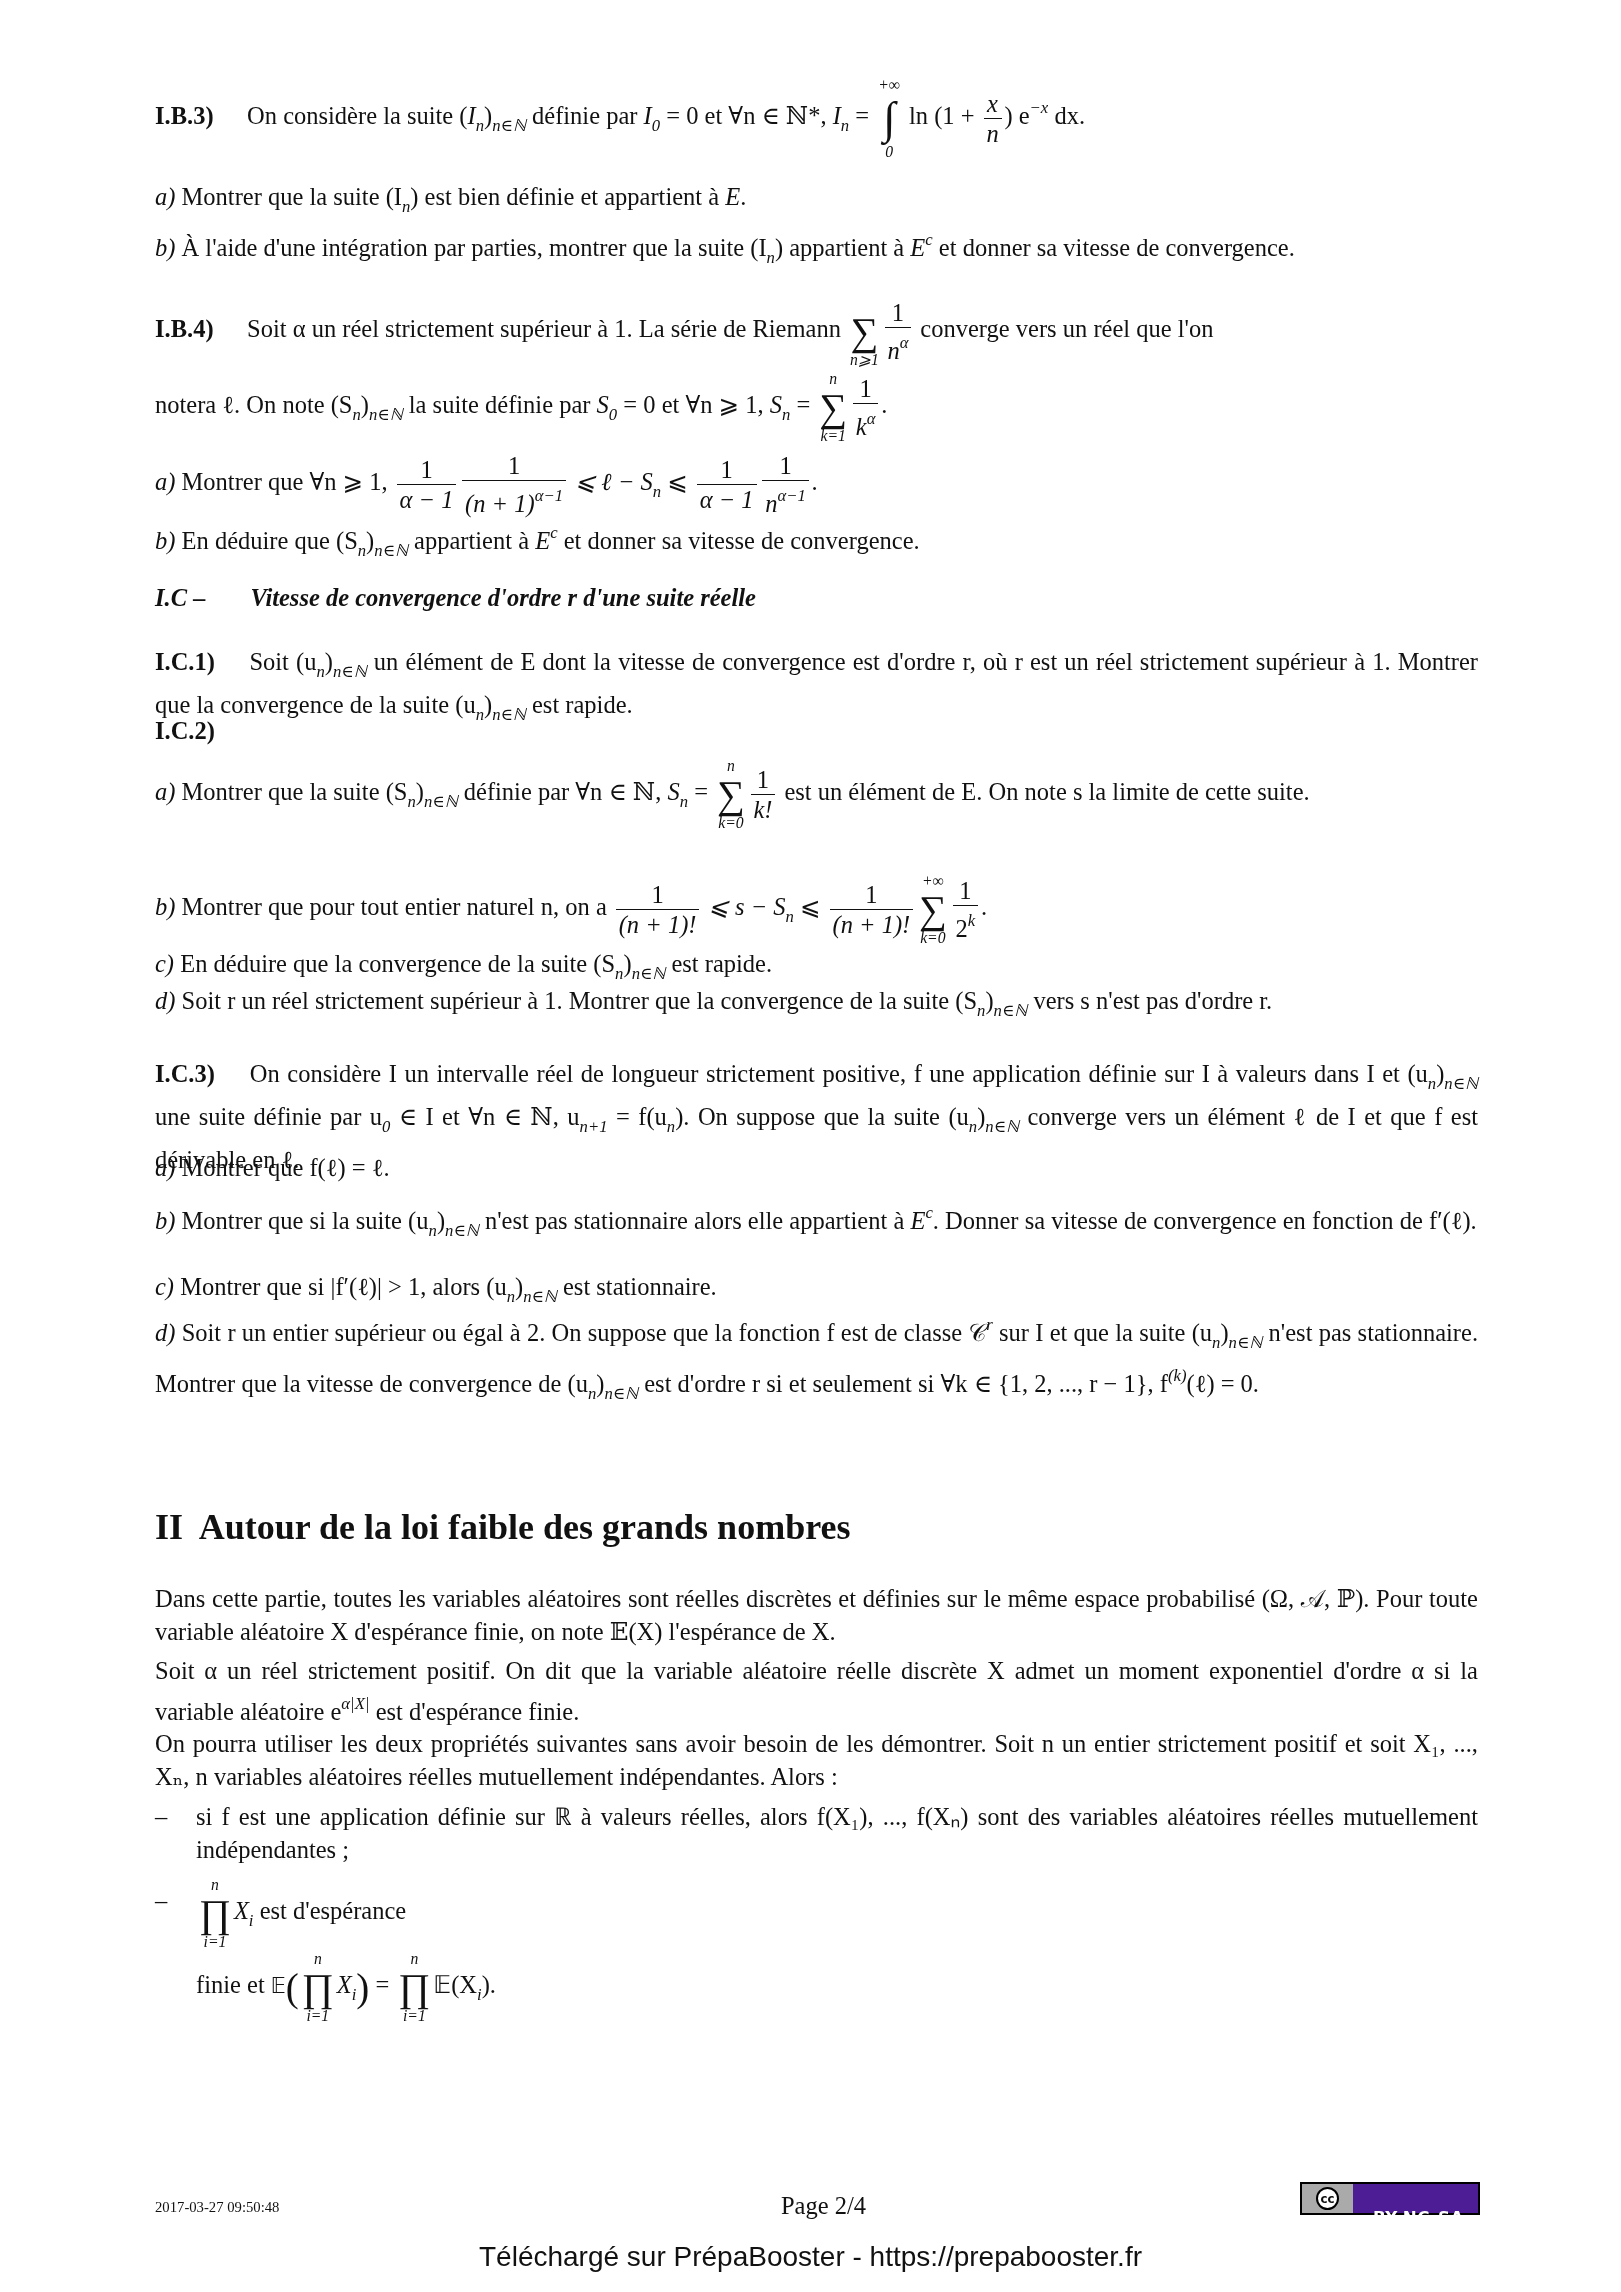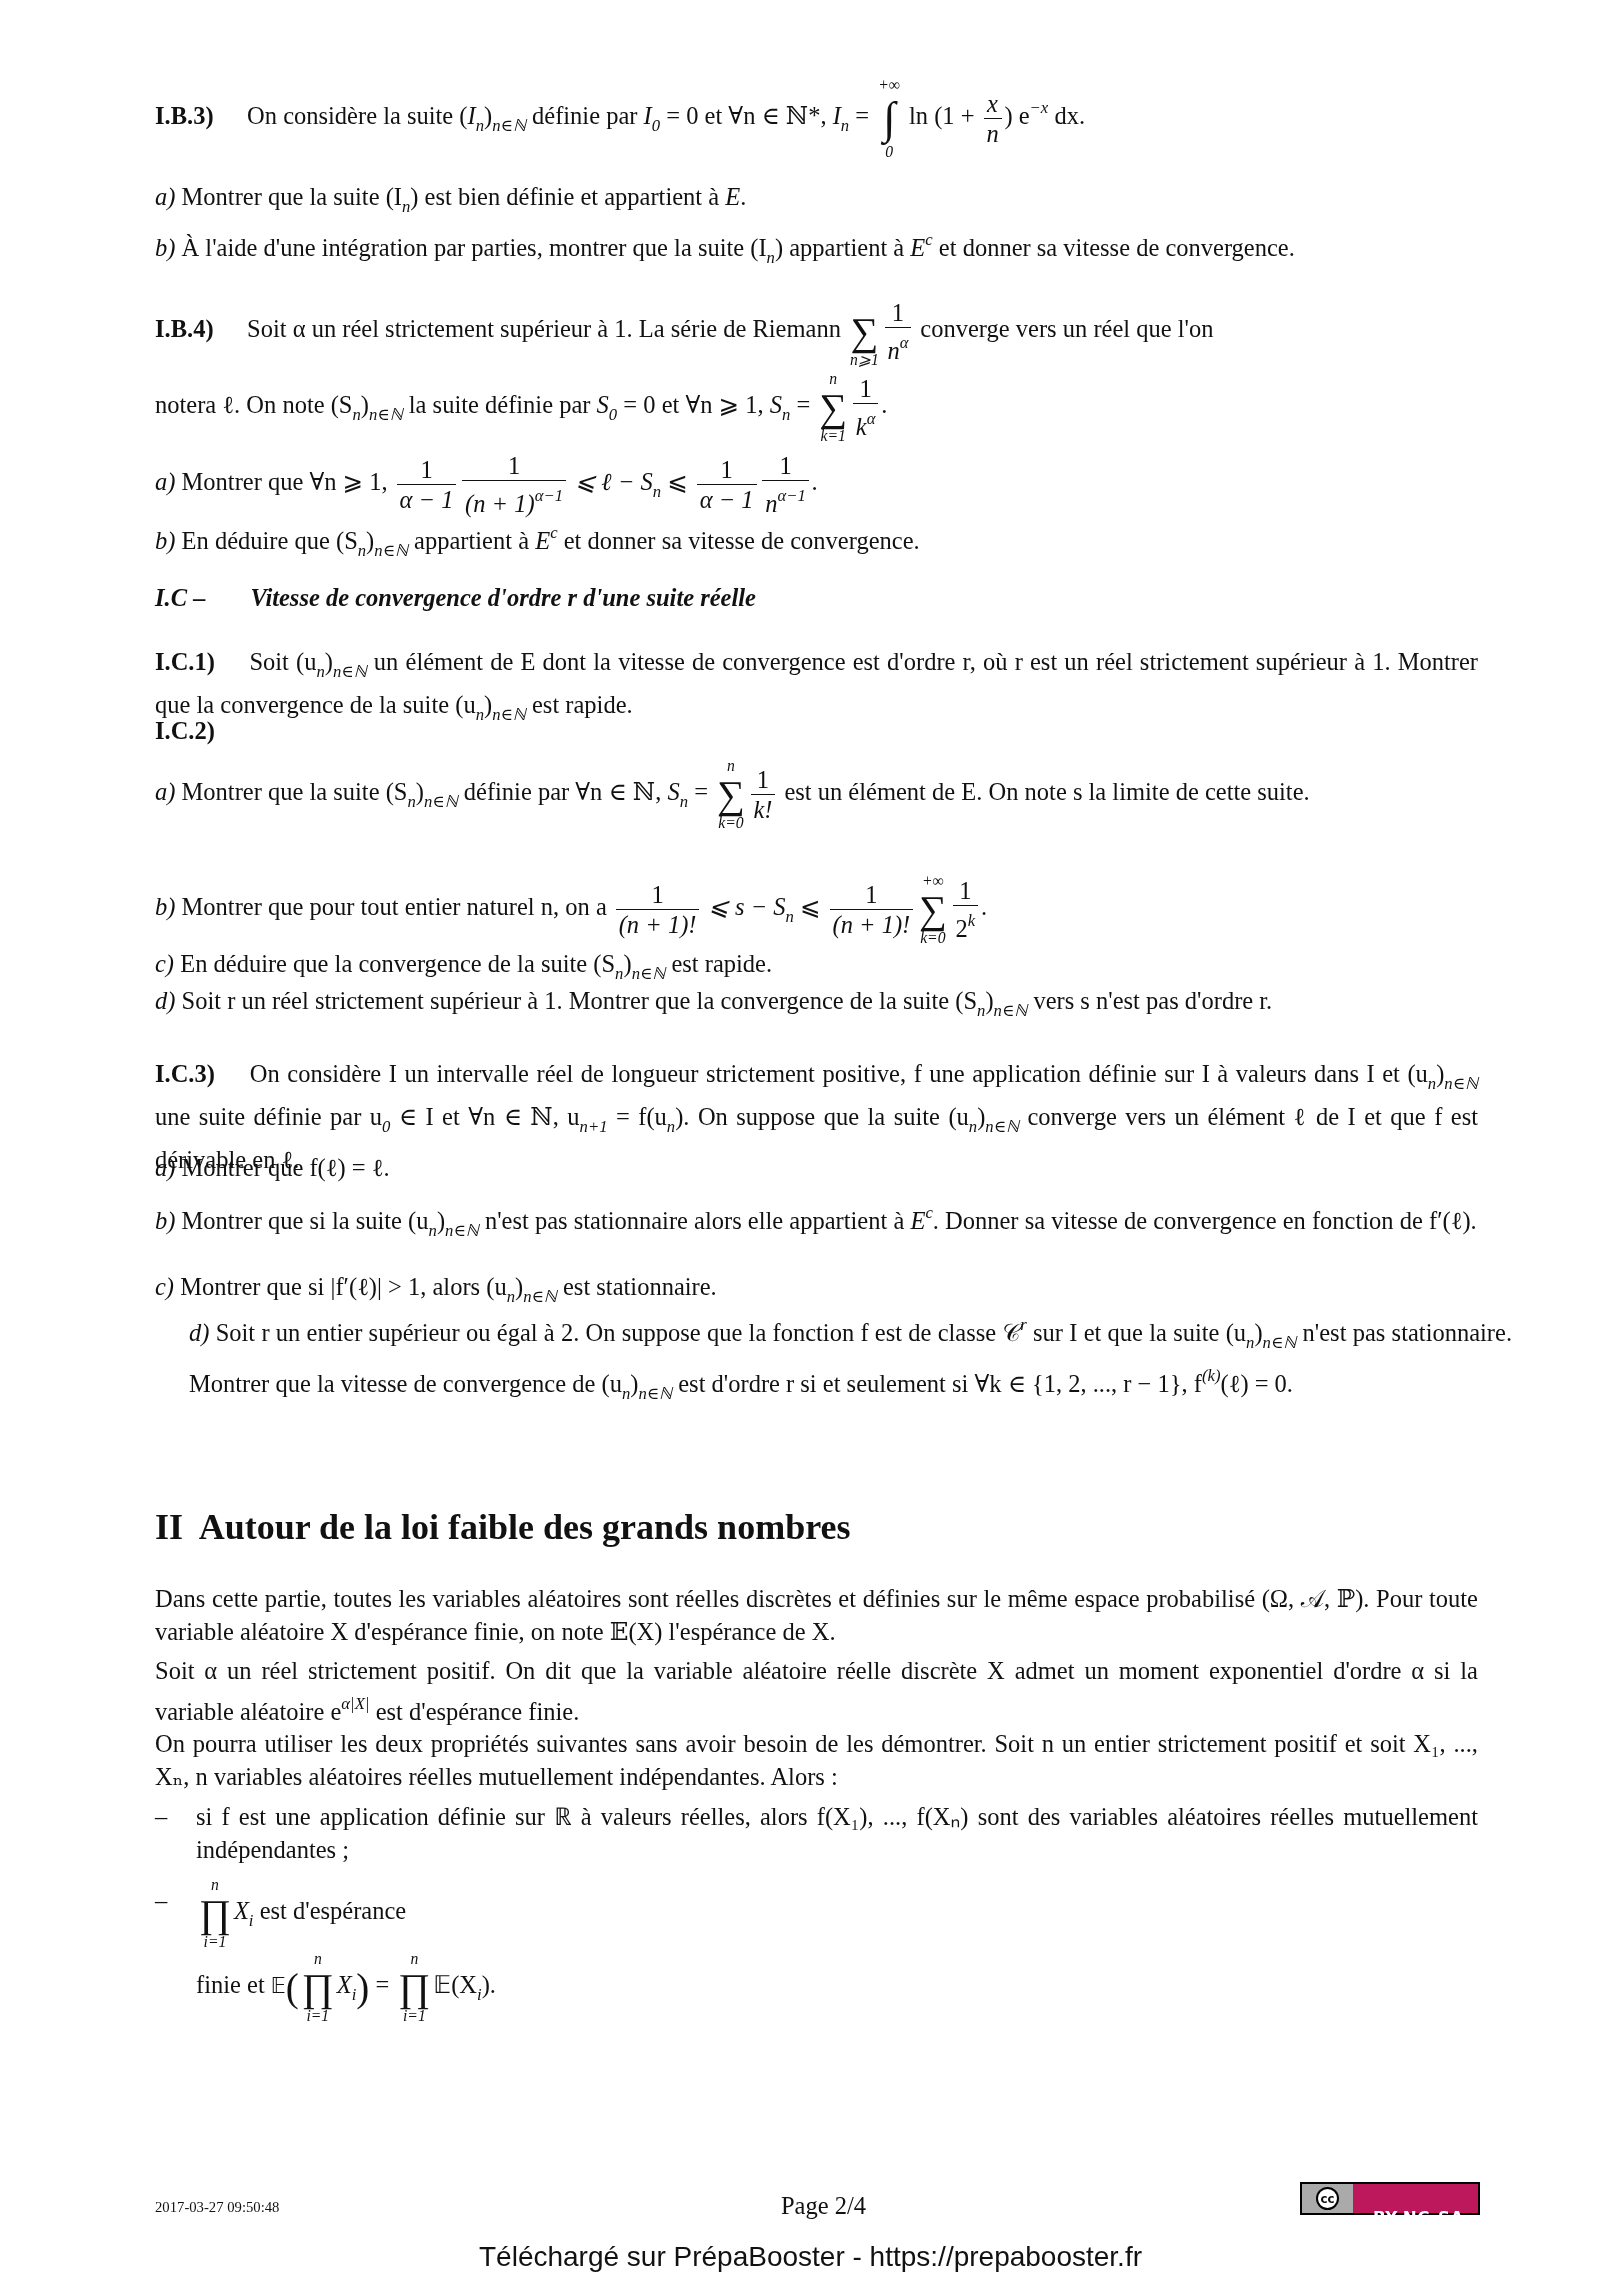--- a/index.html
+++ b/index.html
@@ -31,21 +31,21 @@
   .h1 .num { margin-right: 15.7px; }
   .bullet { position: absolute; left: 0; width: 1323px; font-size: 24.5px; line-height: 33px;
             font-family: "Liberation Serif", serif; text-align: justify; }
   .bullet .dash { position: absolute; left: 0; top: 0; }
   .bullet .body { margin-left: 41px; display: block; }
   .footer-date { position: absolute; left: 155px; top: 2199px; font-size: 14.7px;
                  font-family: "Liberation Serif", serif; }
   .footer-page { position: absolute; left: 745px; top: 2192px; font-size: 24.5px; width: 157px; text-align: center;
                  font-family: "Liberation Serif", serif; }
   .cc-badge { position: absolute; left: 1300px; top: 2182px; width: 176px; height: 29px;
-              border: 2px solid #000; background: #be185d; display: flex; align-items: center; }
+              border: 2px solid #000; background: #4c1d95; display: flex; align-items: center; }
   .cc-badge .cc-circle-wrap { width: 51px; height: 29px; background: #aaa; display: flex; align-items: center; justify-content: center; }
   .cc-badge .cc-circle { width: 23.5px; height: 23.5px; border-radius: 50%; background: #fff; border: 2px solid #000;
                          font: bold 11.8px "DejaVu Sans", sans-serif; display: flex; align-items: center; justify-content: center; box-sizing: border-box; }
   .cc-badge .cc-text { color: #fff; font: bold 16.7px "DejaVu Sans", sans-serif; padding-left: 20px; letter-spacing: 0.5px; margin-top: 36px; }
   .download { position: absolute; left: 0; top: 2241px; width: 1621px; text-align: center; font-size: 28px;
               font-family: "Liberation Sans", sans-serif; color: #111; }
 </style>
 </head>
 <body>
 
@@ -201,21 +201,21 @@
     <span>n'est pas stationnaire alors elle appartient à</span>
     <span class="m">E</span><span class="sup m">c</span><span>. Donner sa vitesse de convergence en fonction de f′(ℓ).</span>
   </div>
 
   <div class="blk" style="top:1270px;">
     <span class="it">c)</span>
     <span>Montrer que si |f′(ℓ)| &gt; 1, alors (u</span><span class="sub">n</span>)<span class="sub">n∈ℕ</span>
     <span>est stationnaire.</span>
   </div>
 
-  <div class="blk" style="top:1308px;margin-left:34px;">
+  <div class="blk" style="top:1308px;">
     <span class="it">d)</span>
     <span>Soit r un entier supérieur ou égal à 2. On suppose que la fonction f est de classe 𝒞</span><span class="sup m">r</span>
     <span>sur I et que la suite (u</span><span class="sub">n</span>)<span class="sub">n∈ℕ</span>
     <span>n'est pas stationnaire. Montrer que la vitesse de convergence de (u</span><span class="sub">n</span>)<span class="sub">n∈ℕ</span>
     <span>est d'ordre r si et seulement si ∀k ∈ {1, 2, ..., r − 1}, f</span><span class="sup m">(k)</span><span>(ℓ) = 0.</span>
   </div>
 
   <div class="h1" style="top:1506px;">
     <span class="num">II</span><span>Autour de la loi faible des grands nombres</span>
   </div>

